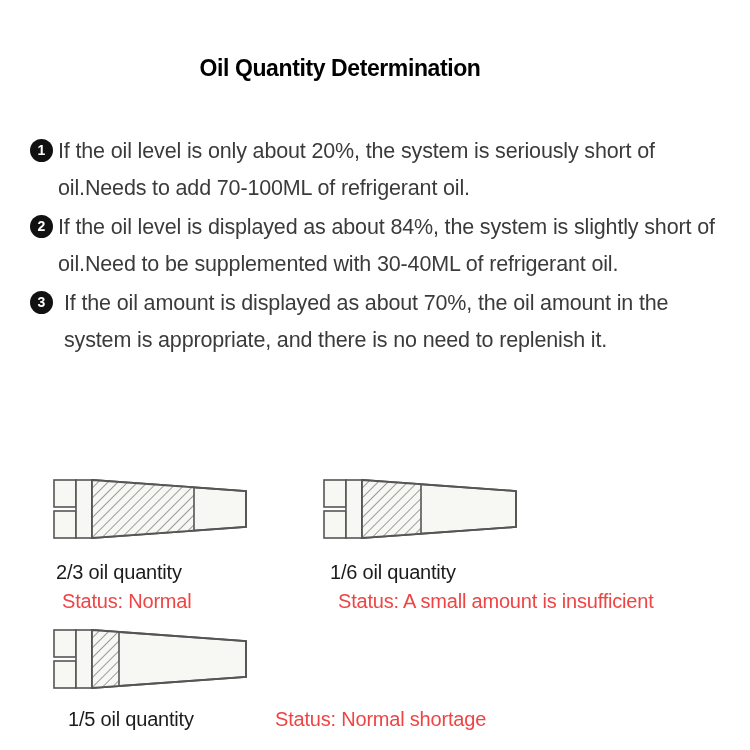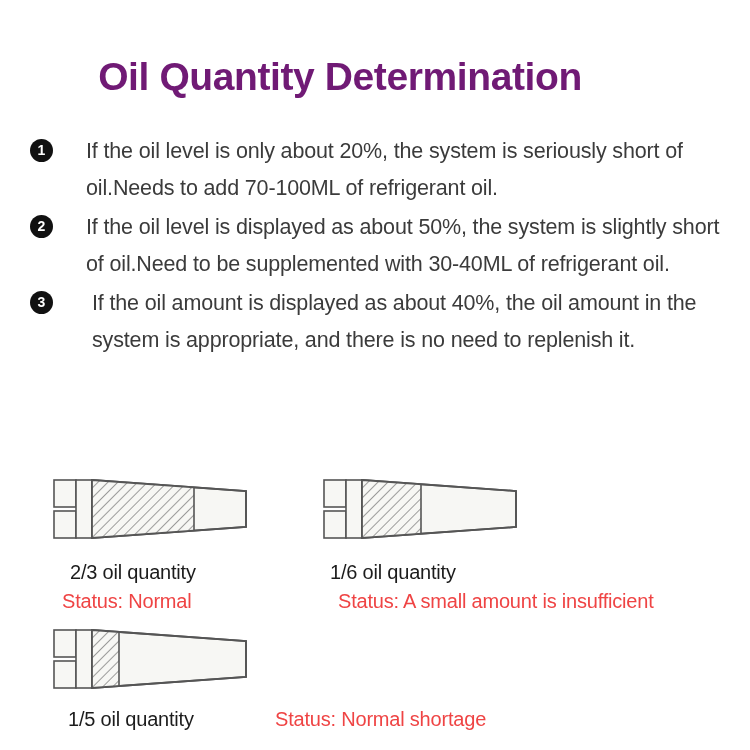--- a/index.html
+++ b/index.html
@@ -15,23 +15,23 @@
     position: relative;
   }
 
   
   .page-title {
     position: absolute;
     left: 0;
     top: 55px;
     width: 680px;
     text-align: center;
-    font-size: 39px;
+    font-size: 23px;
     font-weight: bold;
-    color: #701a75;
+    color: #000000;
     letter-spacing: -0.4px;
   }
 
   
   .list-block {
     position: absolute;
     left: 30px;
     top: 133px;
     width: 700px;
   }
@@ -54,21 +54,20 @@
     margin-top: 6px;
     margin-right: 5px;
   }
   .item-text {
     flex: 1 1 auto;
     font-size: 21.5px;
     line-height: 37px;
     color: #3b3b3b;
     font-weight: 300;
     letter-spacing: -0.15px;
-    margin-left: 28px;
   }
   .item-text.indent-extra {
     padding-left: 6px;
   }
 
   
   .figure {
     position: absolute;
   }
   .fig-1 { left: 52px;  top: 478px; }
@@ -86,47 +85,47 @@
   }
   .caption.qty {
     color: #1c1c1c;
     font-weight: 400;
   }
   .caption.status {
     color: #ef4444;
     font-weight: 400;
   }
 
-  .cap-1-qty    { left: 70px;  top: 561px; }
+  .cap-1-qty    { left: 56px;  top: 561px; }
   .cap-1-status { left: 62px;  top: 590px; }
   .cap-2-qty    { left: 330px; top: 561px; }
   .cap-2-status { left: 338px; top: 590px; text-align: center; }
   .cap-3-qty    { left: 68px;  top: 708px; }
   .cap-3-status { left: 275px; top: 708px; }
 </style>
 </head>
 <body>
 
 <div class="page-title">Oil Quantity Determination</div>
 
 <div class="list-block">
 
   <div class="list-item">
     <span class="marker">1</span>
     <span class="item-text">If the oil level is only about 20%, the system is seriously short of oil.Needs to add 70-100ML of refrigerant oil.</span>
   </div>
 
   <div class="list-item">
     <span class="marker">2</span>
-    <span class="item-text">If the oil level is displayed as about 50%, the system is slightly short of oil.Need to be supplemented with 30-40ML of refrigerant oil.</span>
+    <span class="item-text">If the oil level is displayed as about 84%, the system is slightly short of oil.Need to be supplemented with 30-40ML of refrigerant oil.</span>
   </div>
 
   <div class="list-item">
     <span class="marker">3</span>
-    <span class="item-text indent-extra">If the oil amount is displayed as about 40%, the oil amount in the system is appropriate, and there is no need to replenish it.</span>
+    <span class="item-text indent-extra">If the oil amount is displayed as about 70%, the oil amount in the system is appropriate, and there is no need to replenish it.</span>
   </div>
 
 </div>
 
 <div class="figure fig-1">
   <svg class="sight-glass" width="196" height="62" viewBox="0 0 196 62">
     <defs>
       <pattern id="hatch1" width="7" height="7" patternTransform="rotate(45)" patternUnits="userSpaceOnUse">
         <rect width="7" height="7" fill="#f7f7f4"></rect>
         <line x1="0" y1="0" x2="0" y2="7" stroke="#6b6b6b" stroke-width="1.3"></line>

